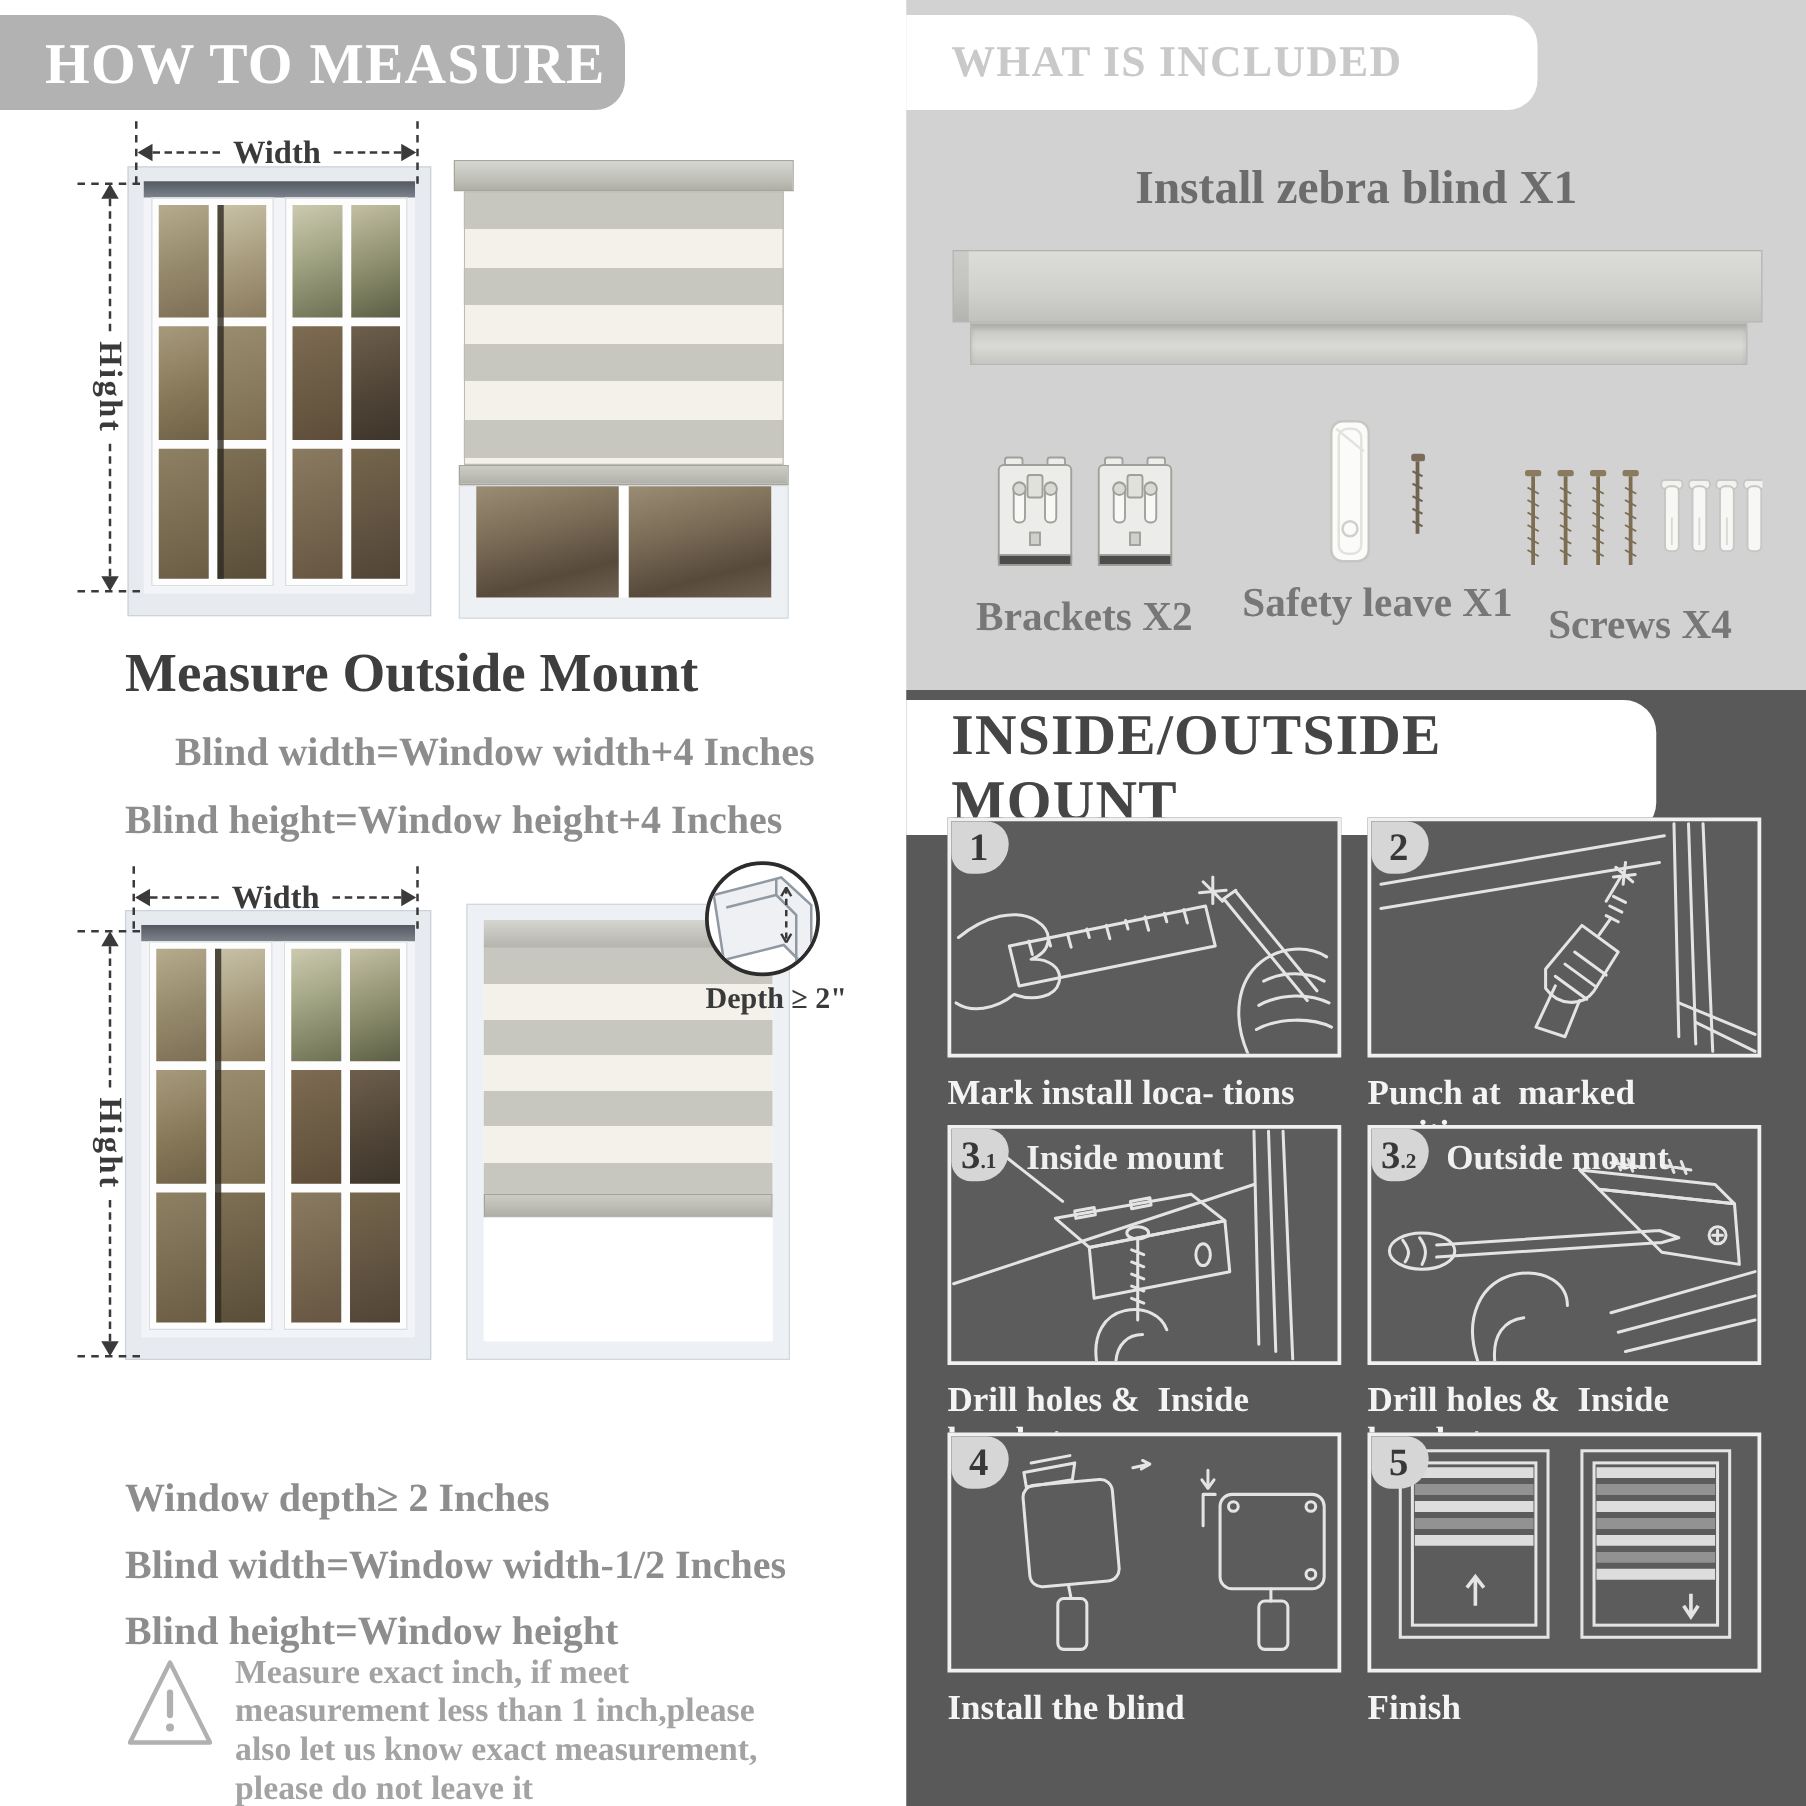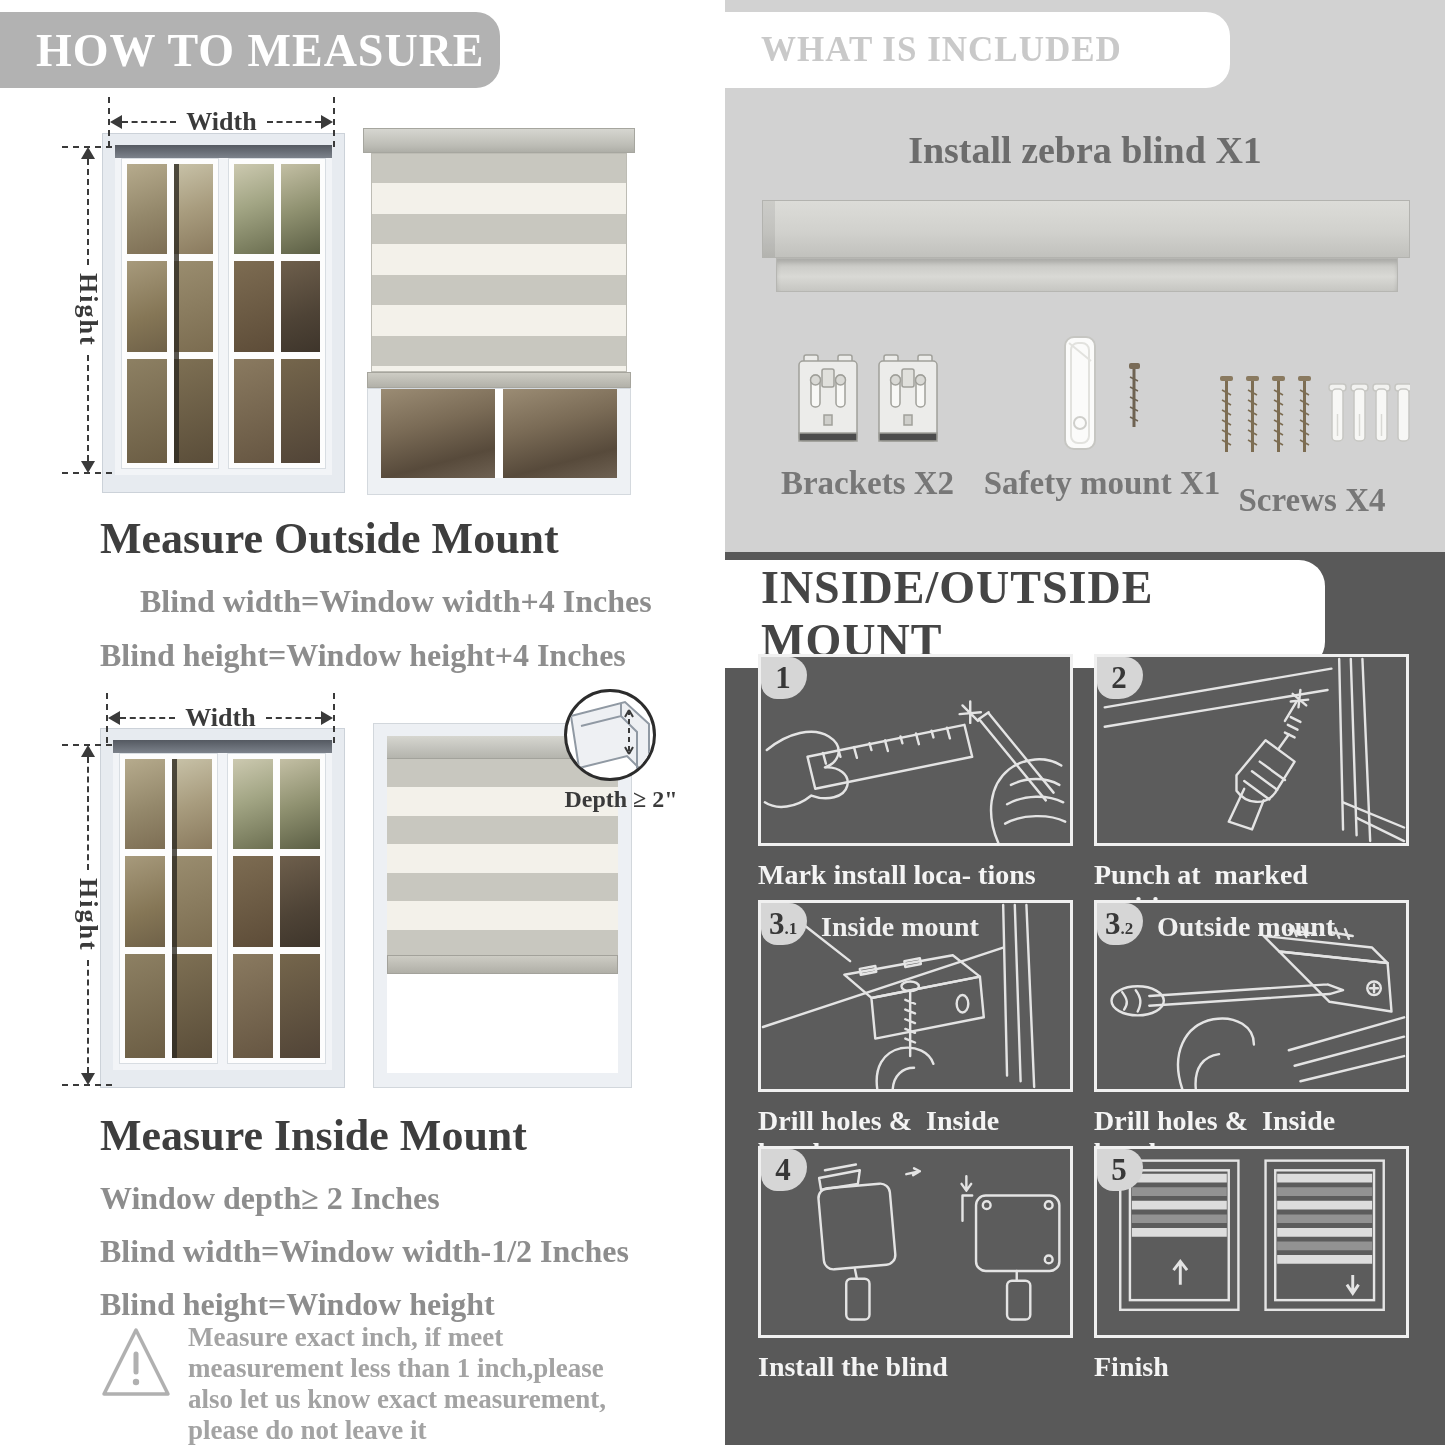--- a/index.html
+++ b/index.html
@@ -248,41 +248,40 @@
   <div class="depth-circle" style="left:564px;top:689px;">
     <svg class="line" width="86" height="86" viewBox="0 0 86 86">
       <path d="M4,24 L58,10 L82,32 L82,86 L60,64 L12,76 Z" fill="#eef0f3" stroke="#9099a3" stroke-width="2"></path>
       <path d="M14,34 L54,24 L70,40 L70,80 M54,24 L54,12" fill="none" stroke="#9099a3" stroke-width="2"></path>
       <path d="M62,18 V62" fill="none" stroke="#3a3a3a" stroke-width="2" stroke-dasharray="5 4"></path>
       <path d="M62,18 l-4,7 M62,18 l4,7 M62,62 l-4,-7 M62,62 l4,-7" stroke="#3a3a3a" stroke-width="2"></path>
     </svg>
   </div>
   <div class="depth-label" style="left:556px;top:786px;width:130px;text-align:center;">Depth ≥ 2"</div>
 
-  <div class="m-title" style="left:100px;top:1110px;">Measure Inside Mount</div>
   <div class="m-line" style="left:100px;top:1180px;">Window depth≥ 2 Inches</div>
   <div class="m-line" style="left:100px;top:1233px;">Blind width=Window width-1/2 Inches</div>
   <div class="m-line" style="left:100px;top:1286px;">Blind height=Window height</div>
 
   <div class="warning-row">
     <svg class="line" width="72" height="82" viewBox="0 0 72 82">
       <path d="M36,8 L68,72 L4,72 Z" fill="none" stroke="#b0b0b0" stroke-width="3.5" stroke-linejoin="round"></path>
       <path d="M36,32 V50" stroke="#b0b0b0" stroke-width="5" stroke-linecap="round"></path>
       <circle cx="36" cy="60" r="3.2" fill="#b0b0b0"></circle>
     </svg>
     <div class="warning-text">Measure exact inch, if meet measurement less than 1 inch,please also let us know exact measurement, please do not leave it</div>
   </div>
 
   <div class="right-light"></div>
   <div class="banner-included">WHAT IS INCLUDED</div>
   <div class="product-title">Install zebra blind X1</div>
   <div class="headrail-main"></div>
   <div class="headrail-low"></div>
 
-  <div class="pack-item" style="left:775px;top:335px;width:185px;">
+  <div class="pack-item" style="left:775px;top:346px;width:185px;">
     <div class="pack-icon">
       <svg class="line" width="144" height="100" viewBox="0 0 144 100">
         <g stroke="#a0a09a" stroke-width="1.5">
           <g fill="#ececea">
             <rect x="8" y="2" width="14" height="9" rx="2"></rect>
               <rect x="42" y="2" width="14" height="9" rx="2"></rect>
             <rect x="3" y="8" width="58" height="80" rx="4"></rect>
           </g>
           <rect x="15" y="22" width="9" height="32" rx="4" fill="#f8f8f6"></rect>
           <rect x="40" y="22" width="9" height="32" rx="4" fill="#f8f8f6"></rect>
@@ -316,21 +315,21 @@
       <svg class="line" width="130" height="118" viewBox="0 0 130 118">
         <rect x="28" y="2" width="30" height="112" rx="9" fill="#fbfbfa" stroke="#c6c6c2" stroke-width="2"></rect>
         <rect x="34" y="8" width="18" height="100" rx="7" fill="none" stroke="#e2e2de" stroke-width="2"></rect>
         <path d="M32,8 L54,26" stroke="#e2e2de" stroke-width="2" fill="none"></path>
         <circle cx="43" cy="88" r="6" fill="none" stroke="#cfcfcb" stroke-width="2"></circle>
         <rect x="92" y="28" width="11" height="6" rx="2" fill="#7a6c58"></rect>
         <path d="M97,34 V92" stroke="#6f6352" stroke-width="3"></path>
         <path d="M93,42 l8,4 M93,52 l8,4 M93,62 l8,4 M93,72 l8,4 M93,82 l8,4" stroke="#6f6352" stroke-width="1.6"></path>
       </svg>
     </div>
-    <div class="pack-label">Safety mount X1</div>
+    <div class="pack-label">Safety leave X1</div>
   </div>
 
   <div class="pack-item" style="left:1212px;top:352px;width:200px;">
     <div class="pack-icon">
       <svg class="line" width="196" height="100" viewBox="0 0 196 100">
         <g>
           <g transform="translate(4,6)">
             <rect x="2" y="0" width="13" height="5" rx="2" fill="#8a7a60"></rect>
             <path d="M8.5,5 V76" stroke="#7d6d52" stroke-width="3"></path>
             <path d="M4,14 l9,5 M4,24 l9,5 M4,34 l9,5 M4,44 l9,5 M4,54 l9,5 M4,64 l9,5" stroke="#7d6d52" stroke-width="1.6"></path>

